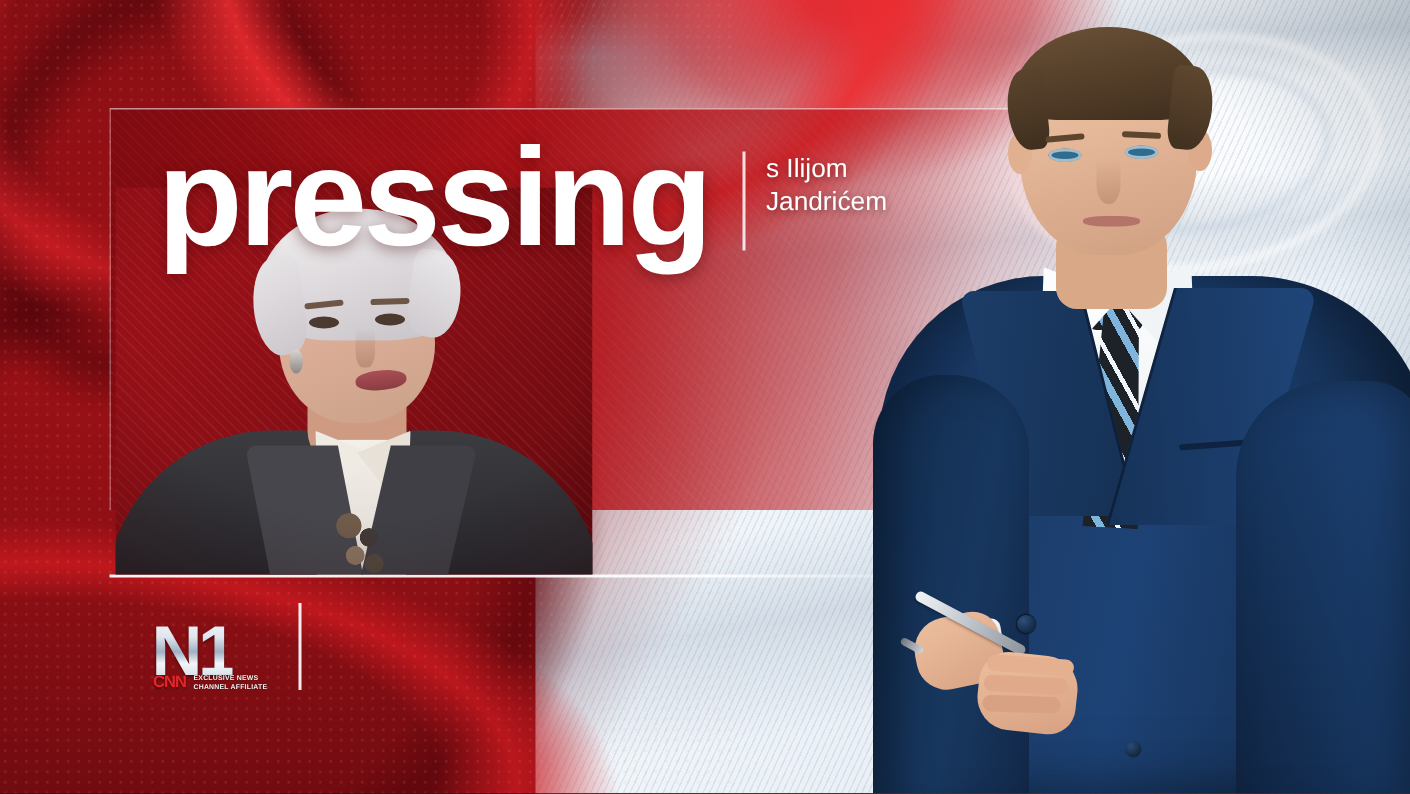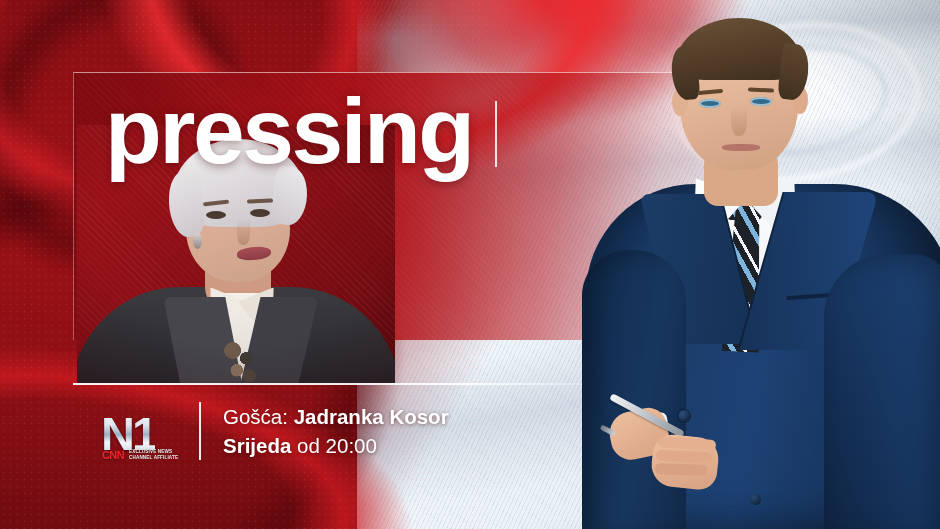--- a/index.html
+++ b/index.html
@@ -245,20 +245,24 @@
   <div class="swoosh sw4"></div>
   <div class="bg-dots"></div>
   <div class="bg-vign"></div>
 
   <div class="panel">
     <div class="panel-hatch"></div>
 
     <div class="title-wrap">
       <div class="title">pressing</div>
       <div class="title-div"></div>
+      <div class="subtitle">
+        <div>s Ilijom</div>
+        <div>Jandrićem</div>
+      </div>
     </div>
   </div>
 
   <div class="guest">
     <div class="g-inner">
       <div class="g-bg"></div>
       <div class="g-shoulders"></div>
       <div class="g-neck"></div>
       <div class="g-shirt"></div>
       <div class="g-collarL"></div>
@@ -323,26 +327,15 @@
   <div class="infobar">
     <div class="n1logo">
       <div class="n1-n">N1</div>
       <div class="n1-cnn">CNN</div>
       <div class="n1-aff">
         <div>EXCLUSIVE NEWS</div>
         <div>CHANNEL AFFILIATE</div>
       </div>
     </div>
     <div class="bar-div"></div>
-    <div class="bar-text">
-      <div>
-        <span class="lite">Gošća:</span>
-        <b>Jadranka Kosor</b>
-      </div>
-      <div>
-        <b>Srijeda</b>
-        <span class="lite">od</span>
-        <span class="lite">20:00</span>
-      </div>
-    </div>
   </div>
 
 </div>
 
 </body></html>

